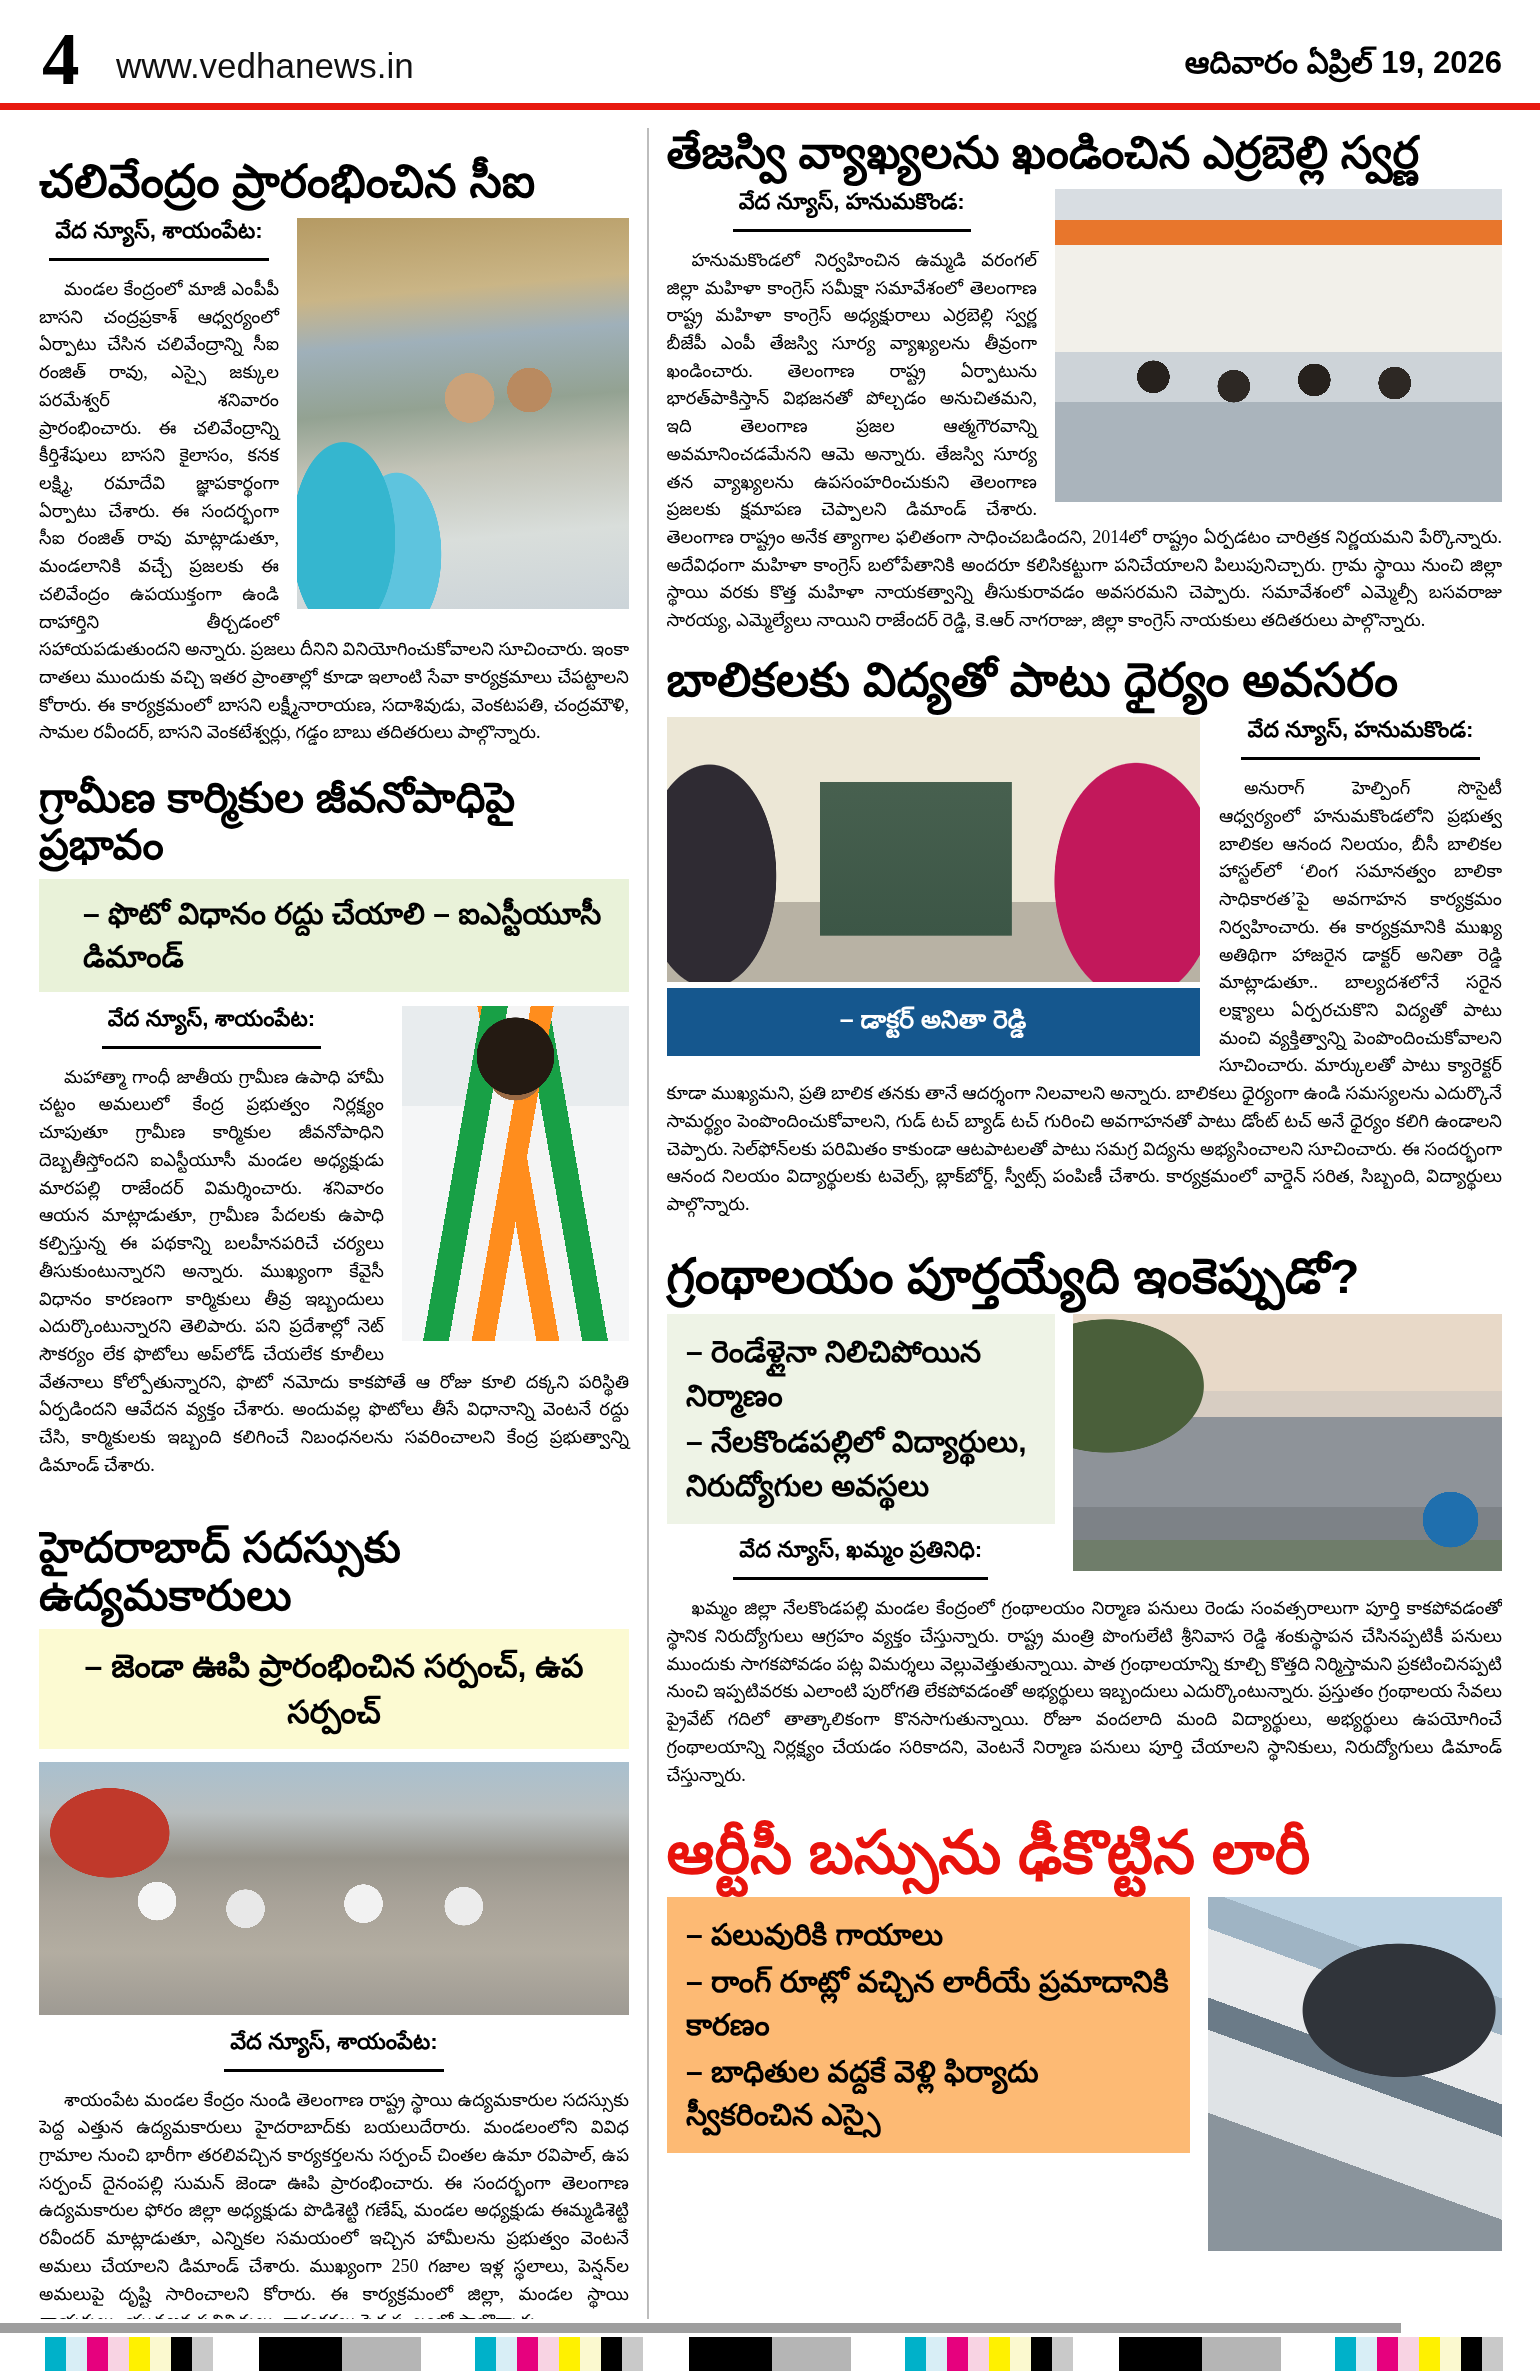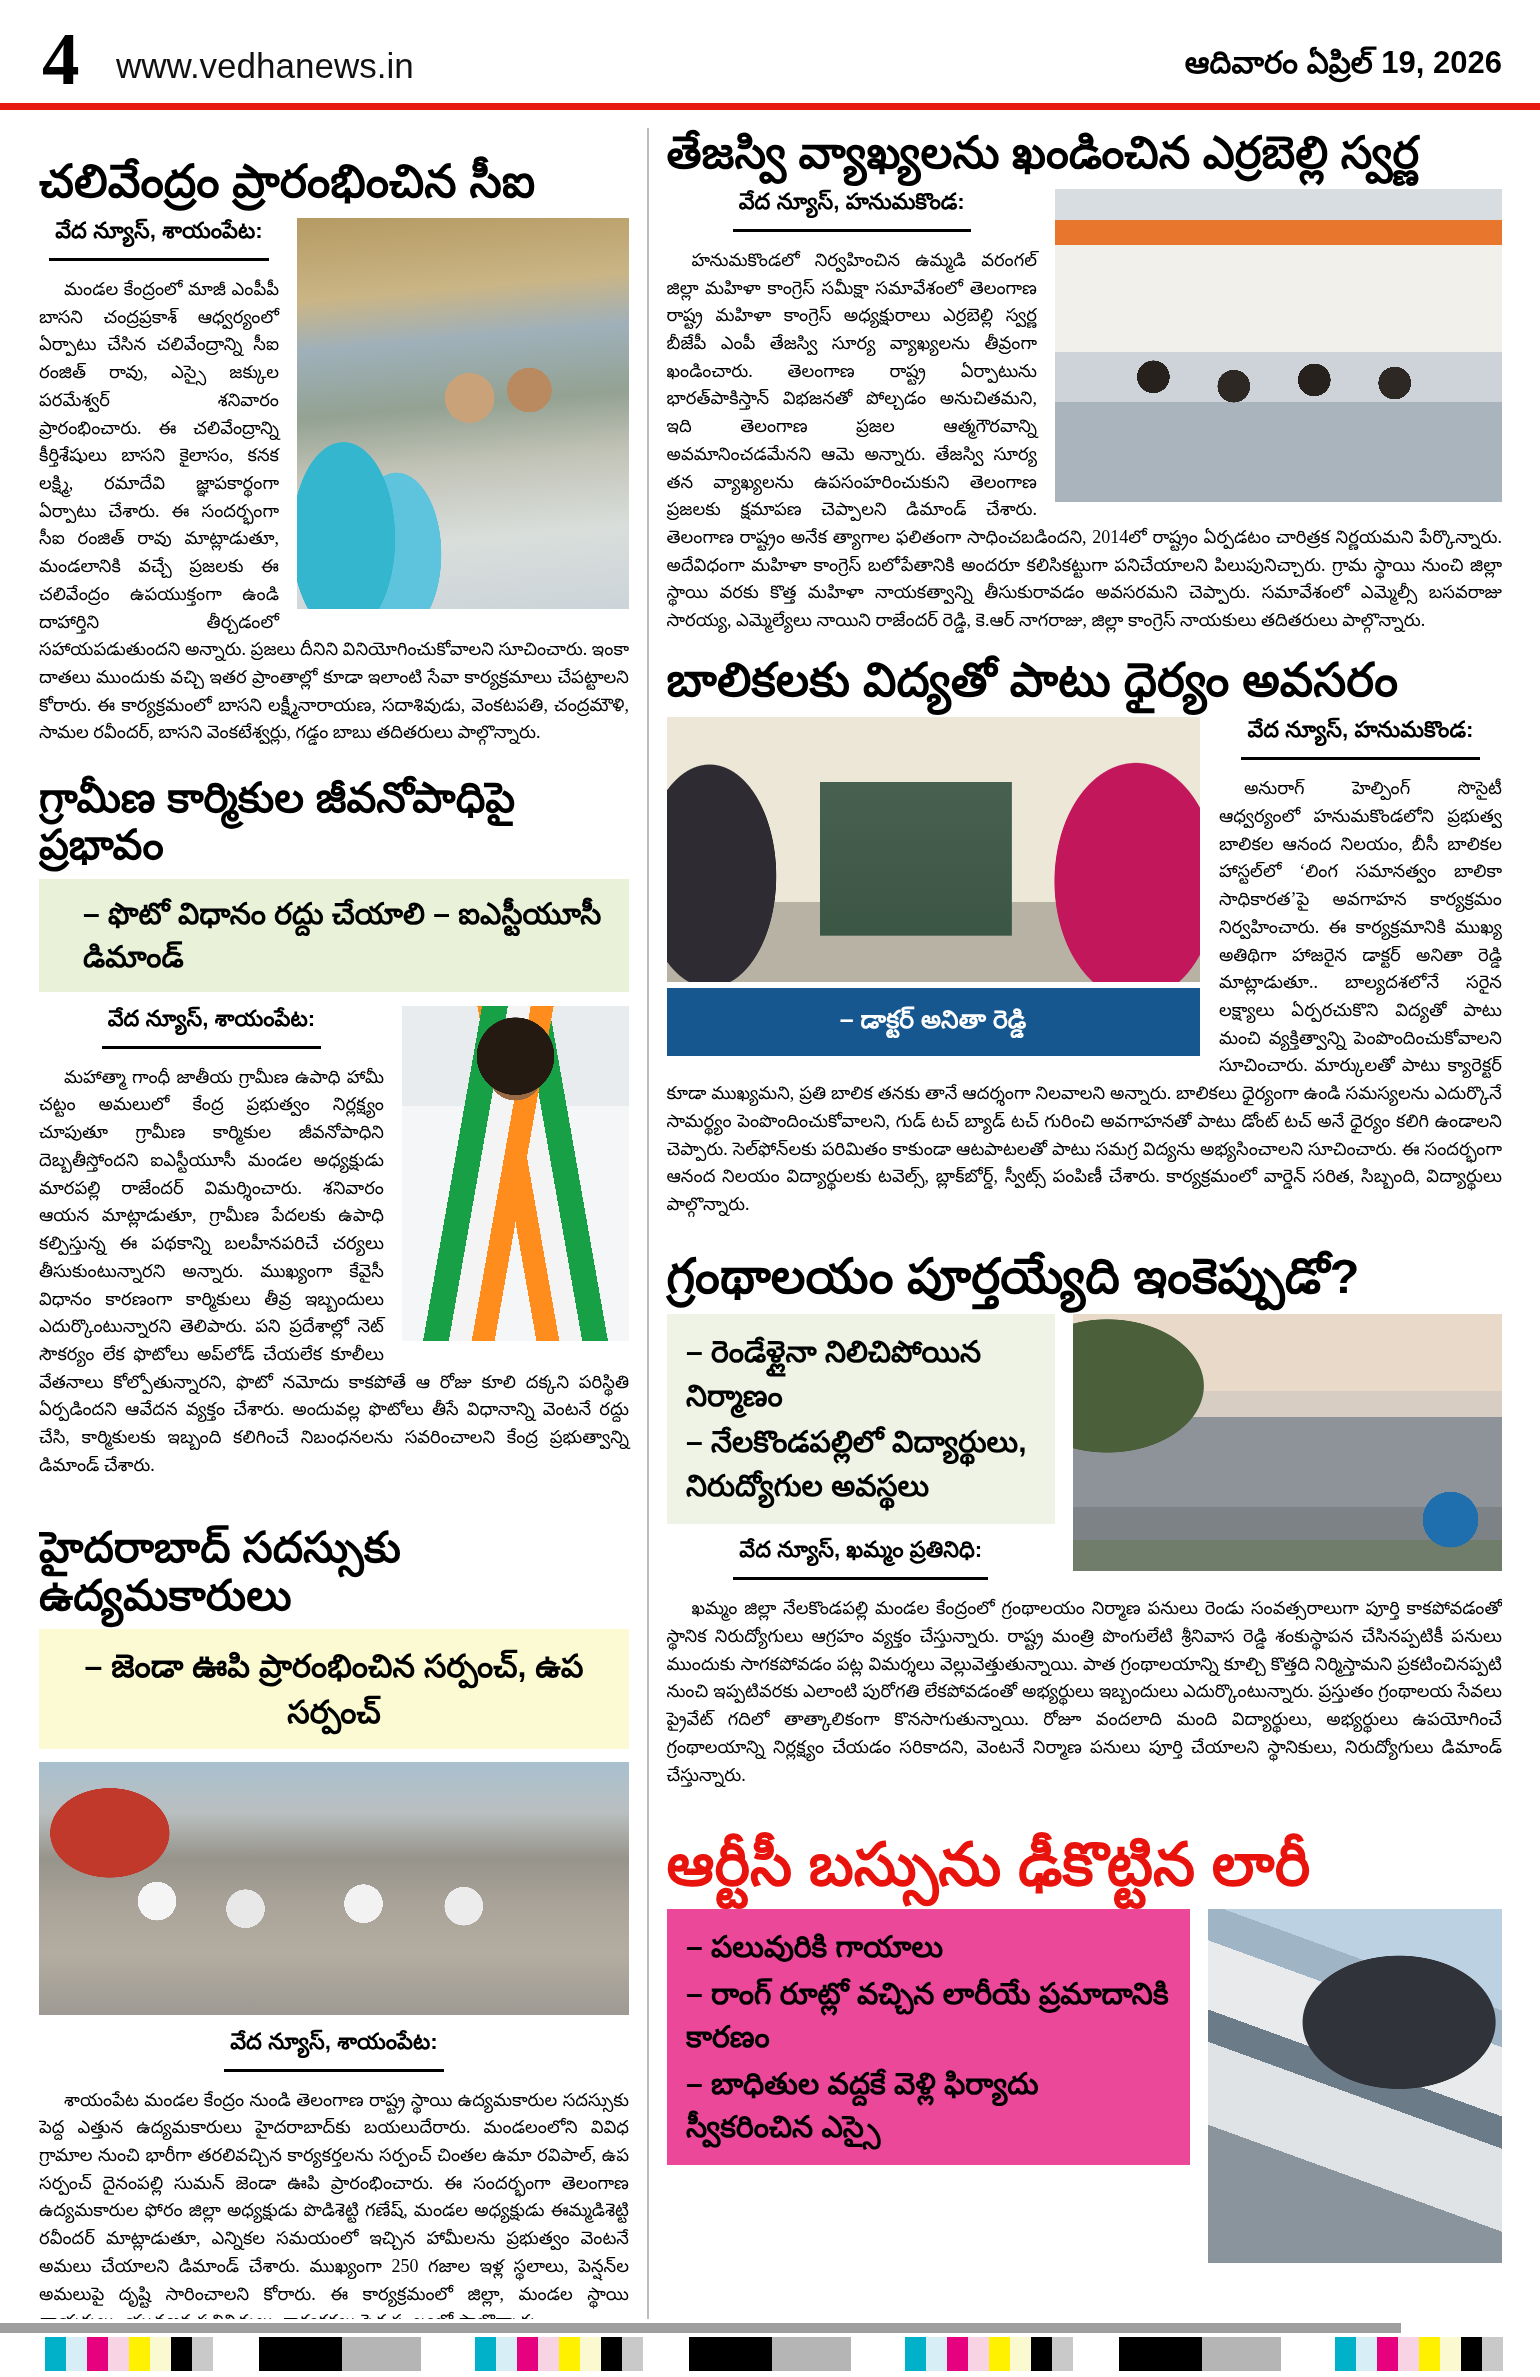--- a/index.html
+++ b/index.html
@@ -24,21 +24,21 @@
   .hl-2{font-size:42px;}
   .hl-3{font-size:43px;}
   .hl-5{font-size:45px;}
   .hl-6{font-size:47px;}
   .hl-7{font-size:49px;}
   .hl-8{font-size:60px;color:#e8130c;}
   .subbox{font-weight:700;font-size:30px;line-height:1.45;padding:13.4px 19.4px;margin:7.5px 0 13.4px 0;display:flow-root;}
   .box-green-pale{background:#e9f2d9;padding-left:44px;}
   .box-yellow{background:#fcfad2;text-align:center;font-size:32px;}
   .box-pale{background:#eef3e6;}
-  .box-paler{background:#ec4899;}
+  .box-paler{background:#fdba74;}
   .subbox div{margin:3px 0;}
   .byline-wrap{text-align:center;margin:7.5px 0 15px 0;}
   .byline{display:inline-block;font-weight:700;font-size:22.4px;border-bottom:3px solid #000;padding:0 6px 9px 6px;}
   p.body-text{font-size:18px;line-height:1.54;text-align:justify;margin:0;text-indent:25px;font-family:Liberation Serif, serif;}
   
   figure{margin:0;}
   .fr{float:right;margin:0 0 12px 18px;}
   .fl{float:left;margin:0 19.4px 12px 0;}
   .photo{background-repeat:no-repeat;background-size:cover;}
   .ph1{width:332px;height:391px;background-image:
@@ -77,21 +77,21 @@
     radial-gradient(circle 28px at 88% 80%,#1f6fae 0 99%,transparent 100%),
     radial-gradient(ellipse 97px 67px at 8% 28%,#4a5f3a 0 99%,transparent 100%),
     linear-gradient(180deg,#e8d9c8 0 30%,#d7cdc2 30% 40%,#8e9399 40% 75%,#7d8287 75% 88%,#6f7d6a 88% 100%);}
   .ph8{width:294px;height:354px;background-image:
     radial-gradient(ellipse 97px 67px at 65% 32%,#30343a 0 99%,transparent 100%),
     linear-gradient(200deg,#bcd2e2 0 22%,#9fb4c4 22% 30%,#e8eaec 30% 45%,#6b7b88 45% 52%,#dfe3e6 52% 70%,#8a949c 70% 100%);}
   .caption{background:#15578e;color:#fff;font-weight:700;font-size:25px;text-align:center;
            padding:16.4px 7.5px;margin-top:6px;}
   
   .a1{margin-bottom:27px;margin-top:28px;} .a2{margin-bottom:43px;} .a3{margin-bottom:36px;}
-  .a5{margin-bottom:19.4px;} .a6{margin-bottom:30px;} .a7{margin-bottom:42px;} .a8{margin-bottom:25px;}
+  .a5{margin-bottom:19.4px;} .a6{margin-bottom:30px;} .a7{margin-bottom:30px;} .a8{margin-bottom:25px;}
   
   footer{position:absolute;left:0;right:0;bottom:4.5px;}
   .graybar{height:9.7px;width:1401px;background:#9e9e9e;margin-bottom:3.7px;}
   .squares{display:flex;align-items:flex-start;height:36px;overflow:hidden;padding-left:45px;}
   .cal-cell{height:34px;flex:none;}
 </style>
 </head>
 <body>
 
 <div class="page">

